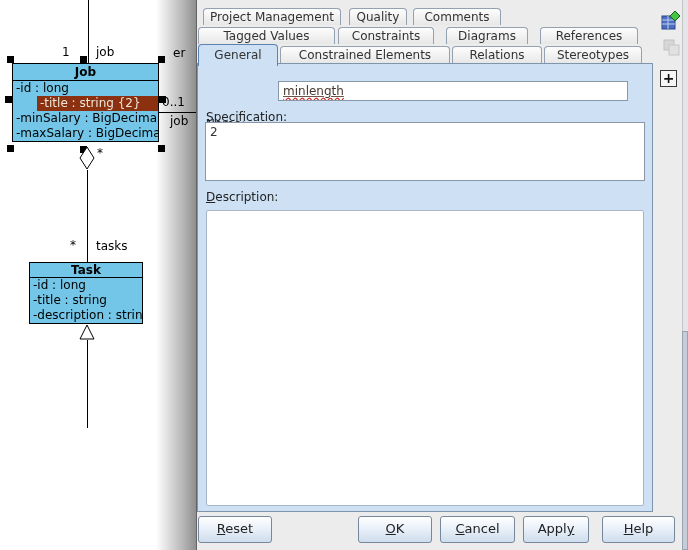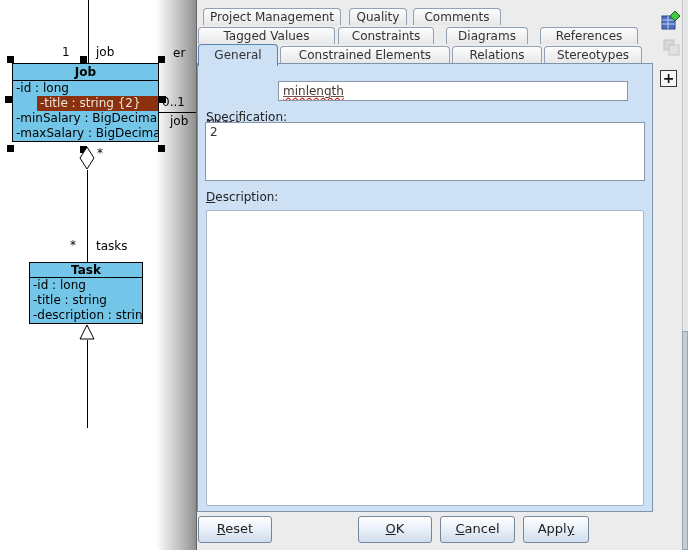--- a/index.html
+++ b/index.html
@@ -153,20 +153,21 @@
     <div class="tinput" style="left:7px;top:58px;width:440px;height:59px;">2</div>
 
     <div class="flabel" style="left:8px;top:126px;"><span class="mn">D</span><span>escription:</span></div>
     <div class="tinput" id="desc-area" style="left:8px;top:146px;width:438px;height:296px;"></div>
   </div>
 
   <div class="btn b-reset"><span class="mn">R</span><span>eset</span></div>
   <div class="btn b-ok"><span class="mn">O</span><span>K</span></div>
   <div class="btn b-cancel"><span class="mn">C</span><span>ancel</span></div>
   <div class="btn b-apply"><span>Appl</span><span class="mn">y</span></div>
+  <div class="btn b-help"><span class="mn">H</span><span>elp</span></div>
 
   <svg id="icon-new" viewBox="0 0 20 20">
     <rect x="1" y="6" width="13" height="13" fill="#4e6fc0" stroke="#2c4487"></rect>
     <line x1="1" y1="10" x2="14" y2="10" stroke="#bcd0f0"></line>
     <line x1="1" y1="14" x2="14" y2="14" stroke="#bcd0f0"></line>
     <line x1="7" y1="6" x2="7" y2="19" stroke="#bcd0f0"></line>
     <polygon points="14,1 19,6 14,11 9,6" fill="#44c544" stroke="#156015"></polygon>
   </svg>
   <svg id="icon-gray" viewBox="0 0 20 20">
     <rect x="3" y="3" width="10" height="10" fill="#bfbfbf" stroke="#8f8f8f"></rect>

